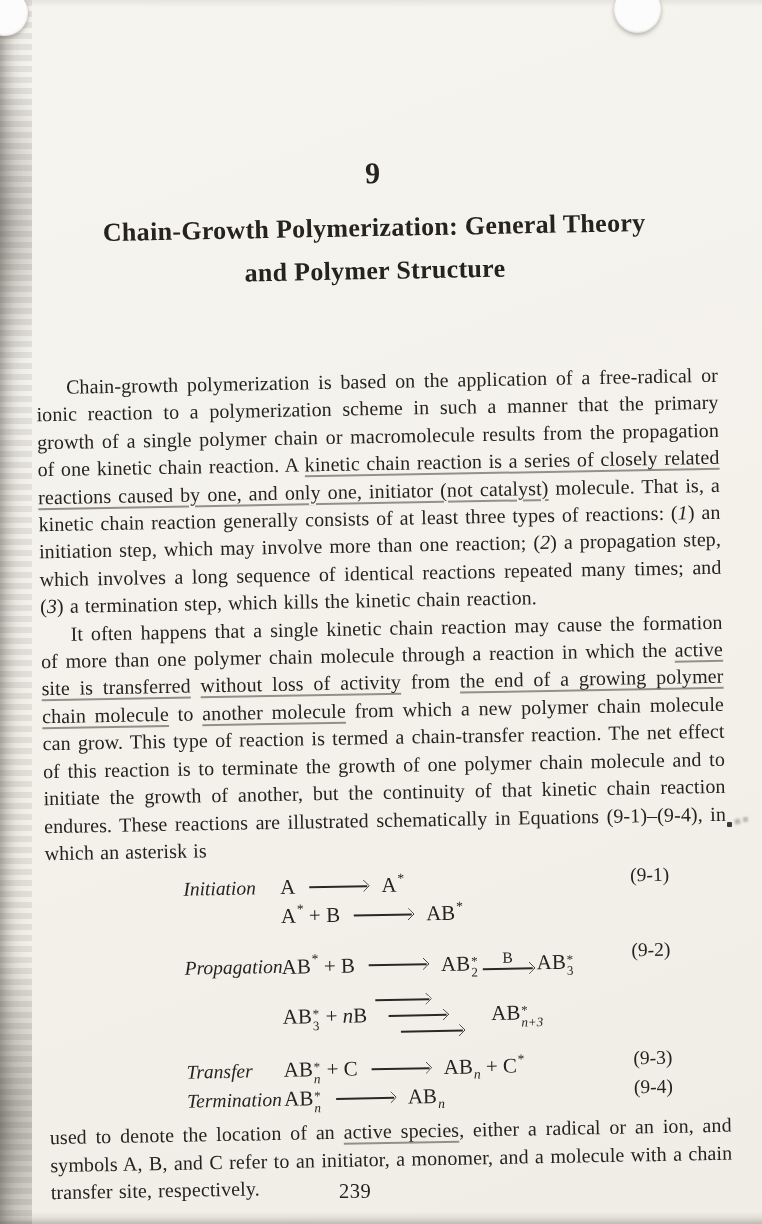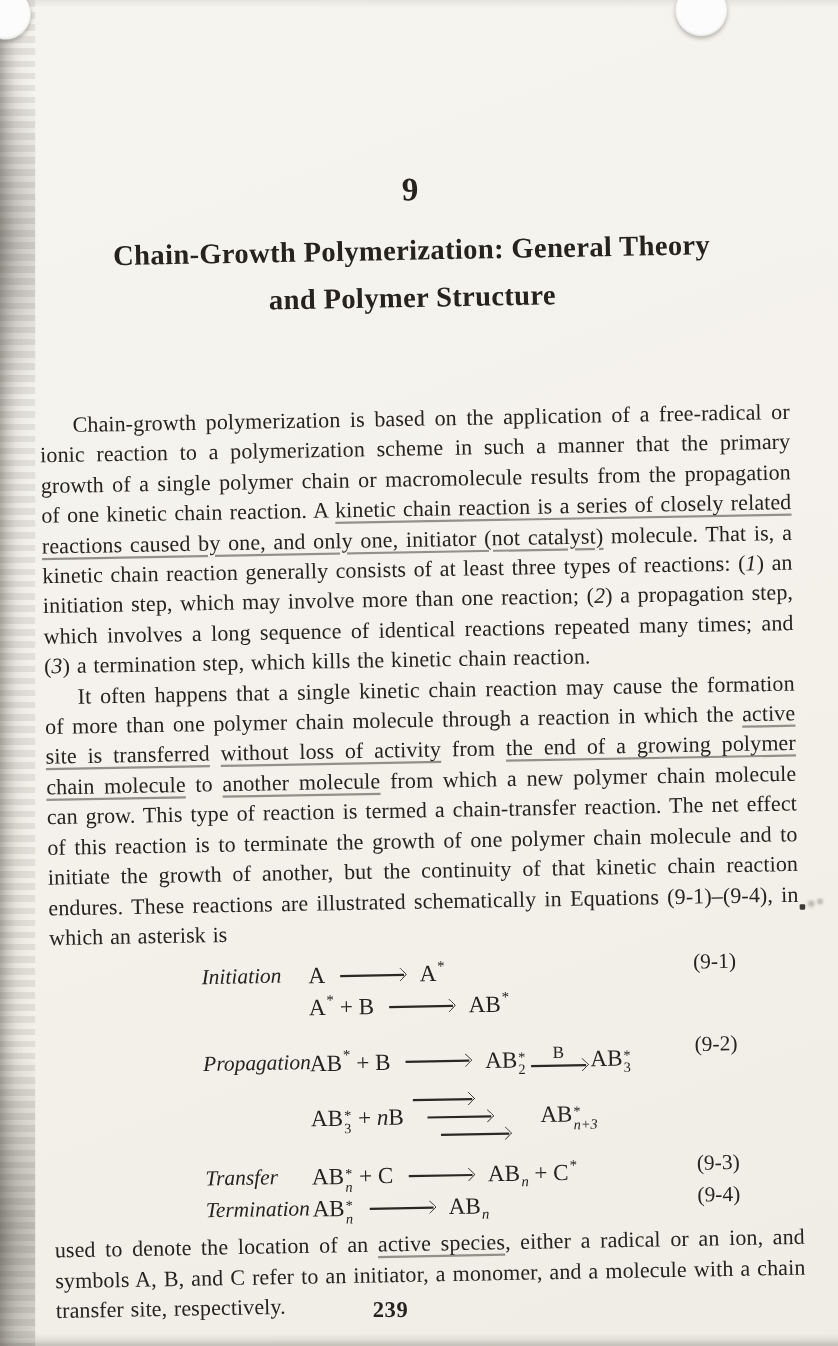--- a/index.html
+++ b/index.html
@@ -94,21 +94,21 @@
   .arrB{display:inline-flex;flex-direction:column;align-items:center;margin:0 4px;position:relative;top:-3px;}
   .arrB .lbl{font-size:15.5px;line-height:15px;margin-bottom:3px;}
   .arrB .arr{width:50px;margin:0;}
   .arr3{position:relative;display:inline-block;width:112px;height:52px;margin:0 6px;flex:none;}
   .arr3 .arr{position:absolute;margin:0;}
   .arr3 .a1{left:2px;top:9px;width:54px;}
   .arr3 .a2{left:15px;top:25px;width:58px;}
   .arr3 .a3{left:27px;top:41px;width:62px;}
   .page-number{
     position:absolute;left:40px;top:1180px;width:630px;z-index:3;
-    text-align:center;font-size:20.5px;letter-spacing:0.5px;font-weight:bold;
+    text-align:center;font-size:20.5px;letter-spacing:0.5px;
   }
 </style>
 </head>
 <body>
 
 <div class="page">
   <div class="edge-left"></div>
   <div class="edge-top"></div>
   <div class="edge-bottom"></div>
   <div class="hole tl"></div>

